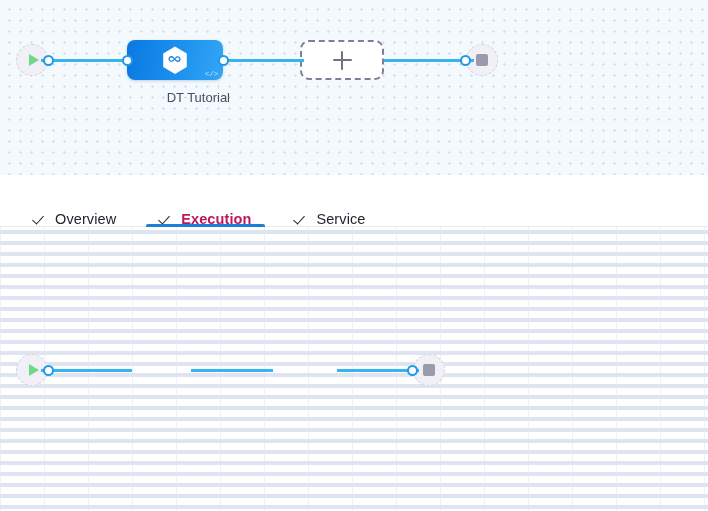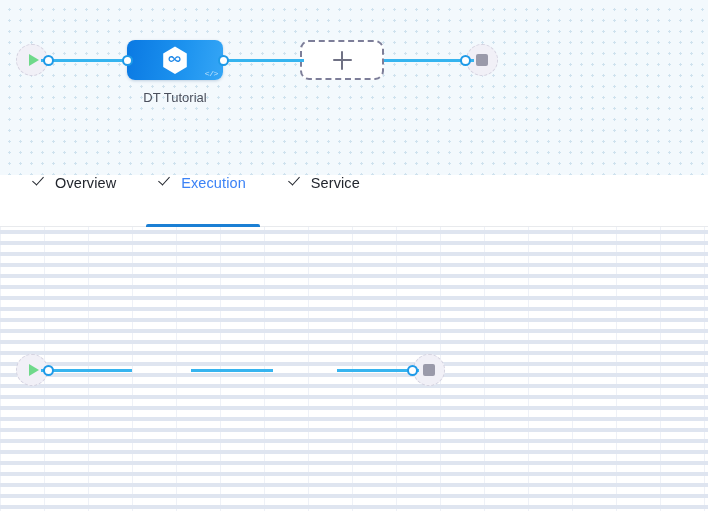--- a/index.html
+++ b/index.html
@@ -42,21 +42,21 @@
     background: #ffffff;
     display: flex;
     align-items: center;
     padding-left: 12px;
     border-bottom: 1px solid #e8eaed;
   }
 
   .tab {
     position: relative;
     display: flex;
-    align-items: flex-start;
+    align-items: flex-end;
     gap: 8px;
     height: 52px;
     padding: 0 22px;
     cursor: pointer;
     user-select: none;
   }
 
   .tab .tab-check {
     display: inline-block;
     width: 13px;
@@ -77,22 +77,22 @@
   }
 
   .tab .tab-label {
     font-size: 14.5px;
     color: #22262e;
     letter-spacing: 0.1px;
     white-space: nowrap;
   }
 
   .tab.active .tab-label {
-    font-weight: normal;
-    color: #3b82f6;
+    font-weight: bold;
+    color: #be185d;
   }
   .tab.active .tab-underline {
     position: absolute;
     left: 8px;
     right: 8px;
     bottom: 0;
     height: 3px;
     background: #1b7fd4;
     border-radius: 2px 2px 0 0;
   }
@@ -200,21 +200,21 @@
   }
   .plus::before { left: 0; top: 8.2px; width: 19px; height: 2.4px; }
   .plus::after  { top: 0; left: 8.2px; height: 19px; width: 2.4px; }
 
   
   .node-label {
     position: absolute;
     font-size: 13px;
     color: #4a4f5c;
     white-space: nowrap;
-    text-align: center;
+    text-align: right;
     user-select: none;
   }
   .node-label.muted { color: #6a6f80; }
 </style>
 </head>
 <body>
 
 <div class="app">
 
   <div class="stage-canvas">

